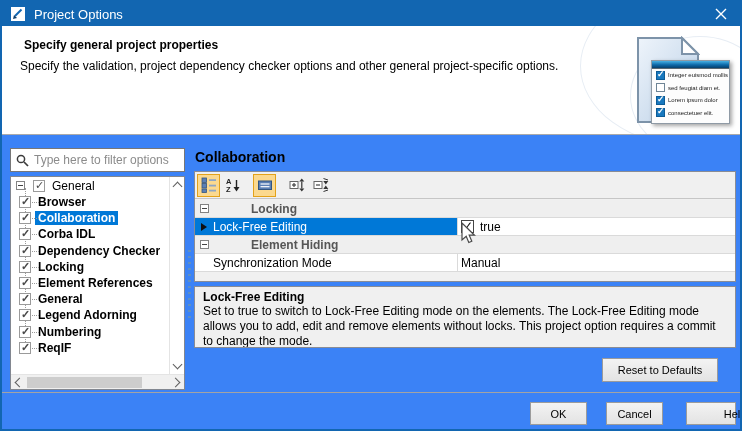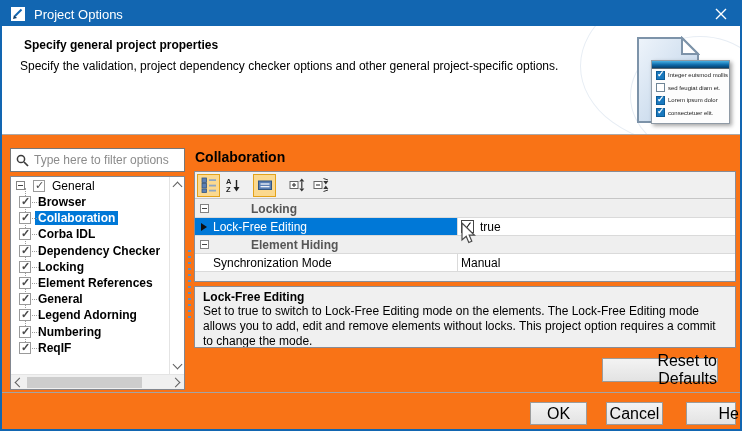--- a/index.html
+++ b/index.html
@@ -3,21 +3,21 @@
 <meta charset="utf-8">
 <style>
   :root{
     --c-titlebar:#1266b1;
     --c-selection:#0078d7;
     --c-toggle-bg:#fbd98f;
     --c-toggle-border:#e3a21a;
   }
   *{margin:0;padding:0;box-sizing:border-box;font-family:"Liberation Sans",sans-serif;}
   html,body{background:#444;}
-  .window{position:relative;width:742px;height:431px;background:#f97316;overflow:hidden;
+  .window{position:relative;width:742px;height:431px;background:#3b82f6;overflow:hidden;
     border-left:2px solid var(--c-titlebar);border-right:2px solid var(--c-titlebar);border-bottom:2px solid var(--c-titlebar);}
   
   .titlebar{position:absolute;left:-2px;top:0;width:742px;height:28px;background:var(--c-titlebar);display:flex;align-items:center;}
   .titlebar .appicon{margin-left:10px;width:16px;height:16px;}
   .titlebar .ttl{color:#fff;font-size:13px;margin-left:8px;}
   .close-btn{position:absolute;right:0;top:0;width:42px;height:28px;display:flex;align-items:center;justify-content:center;cursor:default;}
   .close-btn svg{width:12px;height:12px;}
   
   .header{position:absolute;left:0;top:26px;width:738px;height:109px;background:#fff;border-bottom:1px solid #aaa;overflow:hidden;}
   .header .swirl{position:absolute;border:1px solid #e7edf4;border-radius:50%;}
@@ -83,21 +83,21 @@
   .pval{position:absolute;left:263px;top:0;bottom:0;right:0;display:flex;align-items:center;padding-left:3px;background:#fff;}
   .prow.sel .pname{background:var(--c-selection);color:#fff;}
   .rarrow{position:absolute;left:6px;top:5px;width:0;height:0;border-left:6px solid #101010;border-top:4px solid transparent;border-bottom:4px solid transparent;}
   .vcheck{width:13px;height:13px;border:1px solid #444;background:#fff;position:relative;margin-right:6px;flex:0 0 auto;}
   .vcheck::after{content:"✓";position:absolute;left:1px;top:-2px;font-size:12px;color:#111;}
   
   .descbox{position:absolute;left:192px;top:286px;width:542px;height:62px;border:1px solid #898c95;background:#f0f0f0;padding:3px 8px;overflow:hidden;}
   .descbox .dtitle{font-size:12px;font-weight:bold;color:#000;}
   .descbox .dtext{font-size:12px;color:#000;line-height:15px;}
   
-  .btn{position:absolute;height:24px;background:linear-gradient(#f3f3f3,#e3e3e3);border:1px solid #9b9b9b;font-size:16px;color:#000;
+  .btn{position:absolute;height:24px;background:linear-gradient(#f3f3f3,#e3e3e3);border:1px solid #9b9b9b;font-size:11px;color:#000;
        display:flex;align-items:center;justify-content:center;text-align:right;}
   .btn-reset{left:600px;top:358px;width:116px;}
   .footer-sep{position:absolute;left:0;right:0;top:392px;height:1px;background:#a3a3a3;}
   .btn-ok{left:528px;top:402px;width:57px;height:23px;}
   .btn-cancel{left:604px;top:402px;width:57px;height:23px;}
   .btn-help{left:684px;top:402px;width:47px;height:23px;padding-left:48px;}
   
   .cursor{position:absolute;left:459px;top:222px;width:15px;height:23px;z-index:50;pointer-events:none;}
 </style>
 </head>

